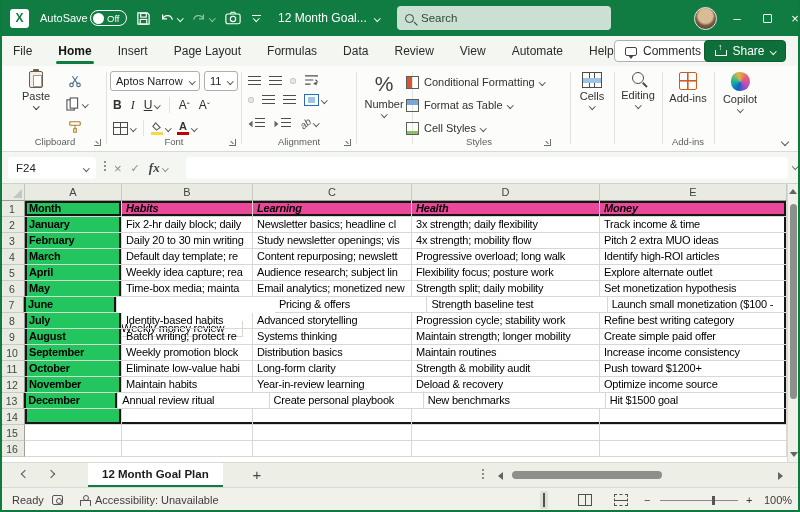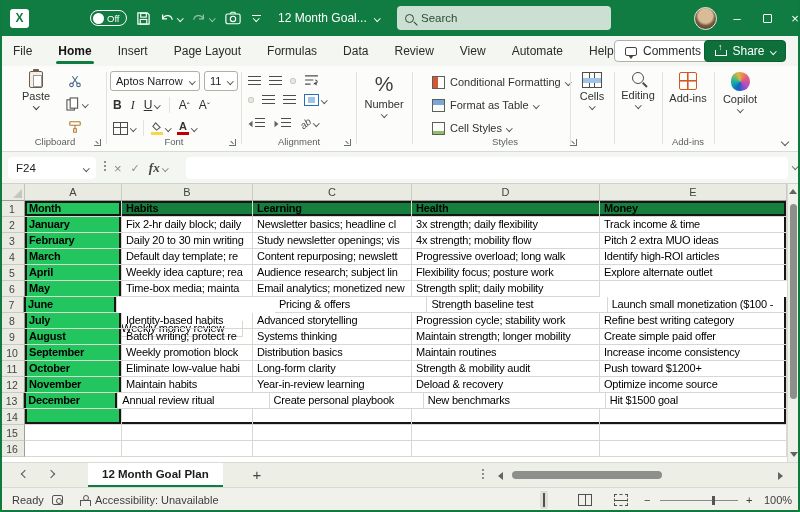--- a/index.html
+++ b/index.html
@@ -98,21 +98,21 @@
   #grid { position:absolute; left:0; top:184px; width:787px; height:278px; background:#fff; overflow:hidden; }
   .hdr-row { display:flex; height:17px; }
   .corner { width:25px; height:17px; background:#E9EBE3; border-right:1px solid #BFC4BC; border-bottom:1px solid #9aa098; position:relative; }
   .corner:after { content:""; position:absolute; right:2px; bottom:2px; border-left:9px solid transparent; border-bottom:9px solid #C2C7BF; }
   .colhdr { height:17px; background:#E9EBE3; border-right:1px solid #C6CBC3; border-bottom:1px solid #9aa098; font-size:11px; color:#40453F; display:flex; align-items:center; justify-content:center; }
   .grow { display:flex; height:16px; }
   .rowhdr { width:25px; background:#E9EBE3; border-right:1px solid #9aa098; border-bottom:1px solid #C6CBC3; font-size:10.5px; color:#40453F; display:flex; align-items:center; justify-content:center; }
   .cell { height:16px; border-right:1px solid #D7D8D1; border-bottom:1px solid #D7D8D1; font-size:11px; line-height:15px; padding:0 4px; white-space:nowrap; overflow:hidden; color:#000; letter-spacing:-0.2px; }
   .cell.bold { font-weight:bold; }
   .cell.month { background:#22c55e; }
-  .cell.peach { background:#15803d; }
+  .cell.peach { background:#ec4899;font-style:italic; }
 
   
   #vscroll { position:absolute; right:2px; top:184px; width:11px; height:278px; background:#F1F1EC; border-left:1px solid #D7DBD3; }
   .tri-up { width:0; height:0; border-left:4px solid transparent; border-right:4px solid transparent; border-bottom:5px solid #606560; }
   .tri-dn { width:0; height:0; border-left:4px solid transparent; border-right:4px solid transparent; border-top:5px solid #606560; }
   .tri-lf { width:0; height:0; border-top:4px solid transparent; border-bottom:4px solid transparent; border-right:5px solid #606560; }
   .tri-rt { width:0; height:0; border-top:4px solid transparent; border-bottom:4px solid transparent; border-left:5px solid #606560; }
   #vthumb { position:absolute; left:2px; top:20px; width:7px; height:195px; border-radius:4px; background:#8C8F8A; }
 
   
@@ -137,20 +137,23 @@
   .vactive { background:#DCDFD5; padding:3px; border-radius:2px; }
   .zoomtrack { width:78px; height:1px; background:#8a8a8a; position:relative; }
   .zoomhandle { position:absolute; left:52px; top:-4px; width:3px; height:9px; background:#555; }
 </style>
 </head>
 <body>
 
 <div id="titlebar">
   <div class="item" style="left:10px">
       <div class="appicon">X</div>
+    </div>
+  <div class="item" style="left:40px">
+      <span class="autosave-label">AutoSave</span>
     </div>
   <div class="item" style="left:90px">
     <div class="toggle">
         <div class="knob"></div>
         <span class="state">Off</span>
       </div>
   </div>
   <div class="item" style="left:136px">
     <svg width="15" height="15" viewBox="0 0 16 16">
         <path d="M2 2h10l2 2v10H2z" fill="none" stroke="#fff" stroke-width="1.3"></path>
@@ -346,21 +349,21 @@
 
   <div class="rgroup" style="left:358px; width:52px">
     <div class="bigbtn" style="position:absolute; left:0; right:0; top:6px">
       <span class="pct">%</span>
       <span>Number</span>
       <span class="chev sm" style="color:#555"></span>
     </div>
   </div>
   <div class="gsep" style="left:412px"></div>
 
-  <div class="rgroup" style="left:430px; width:150px">
+  <div class="rgroup" style="left:404px; width:150px">
     <div class="stylerow" style="position:absolute; left:2px; top:5px">
       <span class="sic cf"></span>
       <span>Conditional Formatting</span>
       <span class="chev sm" style="color:#555"></span>
     </div>
     <div class="stylerow" style="position:absolute; left:2px; top:28px">
       <span class="sic ft"></span>
       <span>Format as Table</span>
       <span class="chev sm" style="color:#555"></span>
     </div>
@@ -482,20 +485,21 @@
       <div class="cell" style="width: 159px;">Audience research; subject lin</div>
       <div class="cell" style="width: 188px;">Flexibility focus; posture work</div>
       <div class="cell" style="width: 187px; box-shadow: rgb(22, 22, 22) -2px 0px 0px inset;">Explore alternate outlet</div>
     </div>
     <div class="grow">
       <div class="rowhdr">6</div>
       <div class="cell month bold" style="width: 97px; box-shadow: rgb(22, 22, 22) 2px 0px 0px inset, rgb(22, 22, 22) -2px 0px 0px inset;">May</div>
       <div class="cell" style="width: 131px;">Time-box media; mainta</div>
       <div class="cell" style="width: 159px;">Email analytics; monetized new</div>
       <div class="cell" style="width: 188px;">Strength split; daily mobility</div>
+      <div class="cell" style="width: 187px; box-shadow: rgb(22, 22, 22) -2px 0px 0px inset;">Set monetization hypothesis</div>
     </div>
     <div class="grow">
       <div class="rowhdr">7</div>
       <div class="cell month bold" style="width: 97px; box-shadow: rgb(22, 22, 22) 2px 0px 0px inset, rgb(22, 22, 22) -2px 0px 0px inset;">June</div>
       <div class="cell" style="width: 131px; margin-top: 24px;">Weekly money review</div>
       <div class="cell" style="width: 159px; margin-left: 32px;">Pricing &amp; offers</div>
       <div class="cell" style="width: 188px;">Strength baseline test</div>
       <div class="cell" style="width: 187px; box-shadow: rgb(22, 22, 22) -2px 0px 0px inset;">Launch small monetization ($100 -</div>
     </div>
     <div class="grow">

